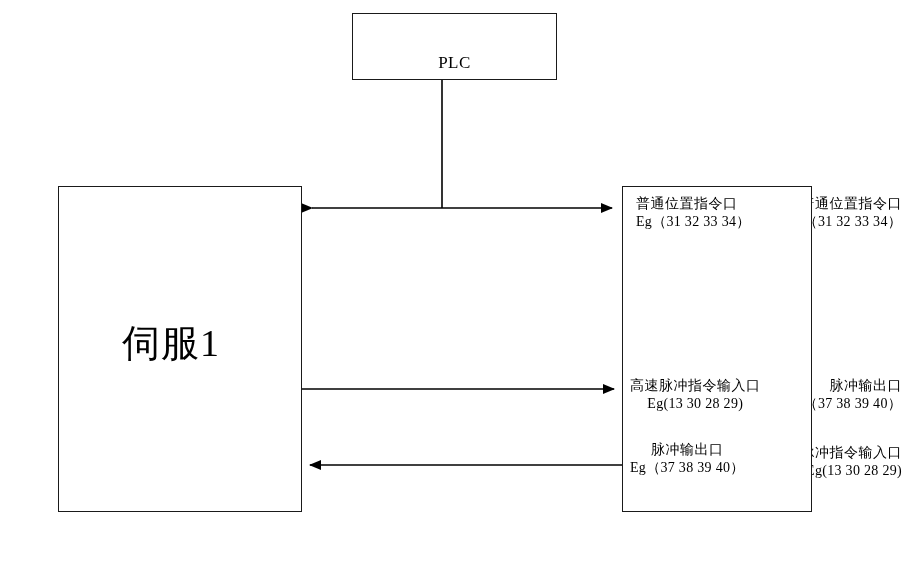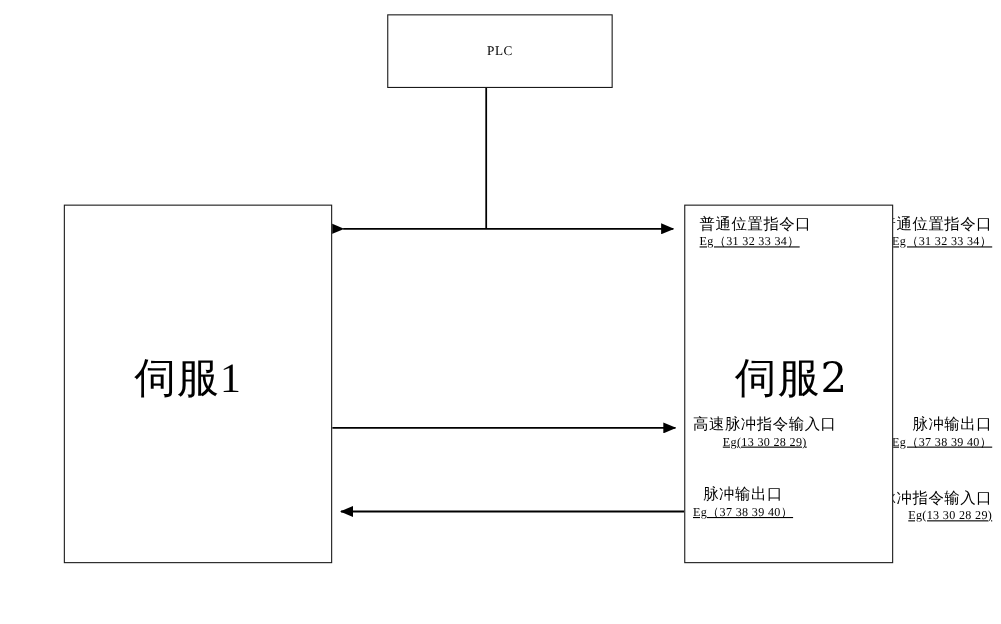--- a/index.html
+++ b/index.html
@@ -34,27 +34,27 @@
   
   #plc-box {
     left: 352px;
     top: 13px;
     width: 205px;
     height: 67px;
   }
   #plc-label {
     position: absolute;
     left: 0;
-    top: 0;
+    top: 16px;
     width: 100%;
     height: 100%;
     display: flex;
     align-items: center;
     justify-content: center;
-    font-size: 12px;
+    font-size: 17px;
     letter-spacing: 0.5px;
   }
 
   
   #servo1-box {
     left: 58px;
     top: 186px;
     width: 244px;
     height: 326px;
   }
@@ -73,23 +73,22 @@
   }
   .port-label .cn {
     display: block;
     font-family: Liberation Sans, sans-serif;
     font-size: 14px;
     letter-spacing: 0.5px;
   }
   .port-label .eg {
     display: block;
     font-family: "Liberation Serif", "DejaVu Serif", serif;
-    font-size: 11px;
+    font-size: 14px;
     letter-spacing: 0.3px;
-    text-decoration: underline;
   }
 
   
   .align-right { text-align: right; }
   .align-center { text-align: center; }
   .align-left { text-align: left; }
 
   #servo1-top-label   { right: 8px;  top: 194px; }
   #servo1-mid-label   { right: 8px;  top: 376px; }
   #servo1-bottom-label{ right: 8px;  top: 443px; }
@@ -155,21 +154,20 @@
     <span class="eg">Eg(13 30 28 29)</span>
   </div>
 
   <div class="box" id="servo2-box"></div>
 
   <div class="port-label align-left" id="servo2-top-label">
     <span class="cn">普通位置指令口</span>
     <span class="eg">Eg（31 32 33 34）</span>
   </div>
 
-  <div class="servo-name" id="servo2-name">伺服2</div>
 
   <div class="port-label align-center" id="servo2-mid-label">
     <span class="cn">高速脉冲指令输入口</span>
     <span class="eg">Eg(13 30 28 29)</span>
   </div>
 
   <div class="port-label align-center" id="servo2-bottom-label">
     <span class="cn">脉冲输出口</span>
     <span class="eg">Eg（37 38 39 40）</span>
   </div>

